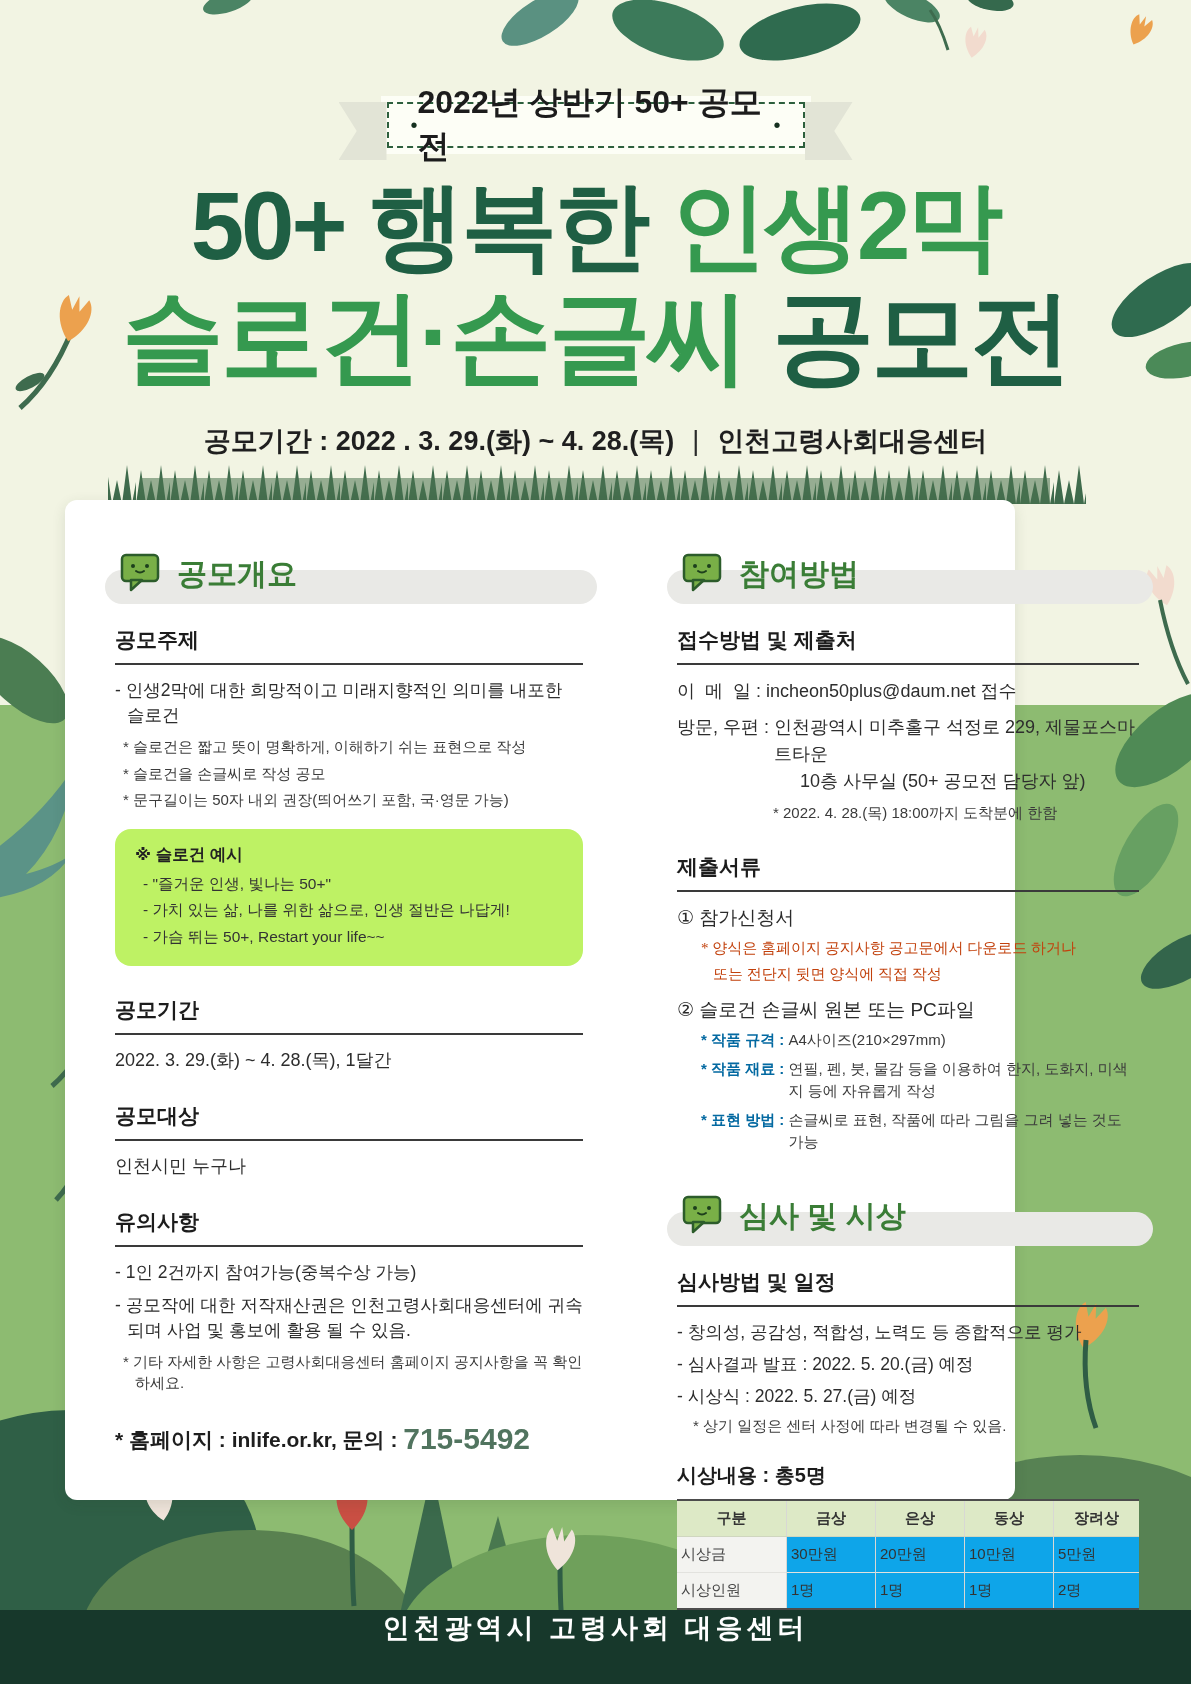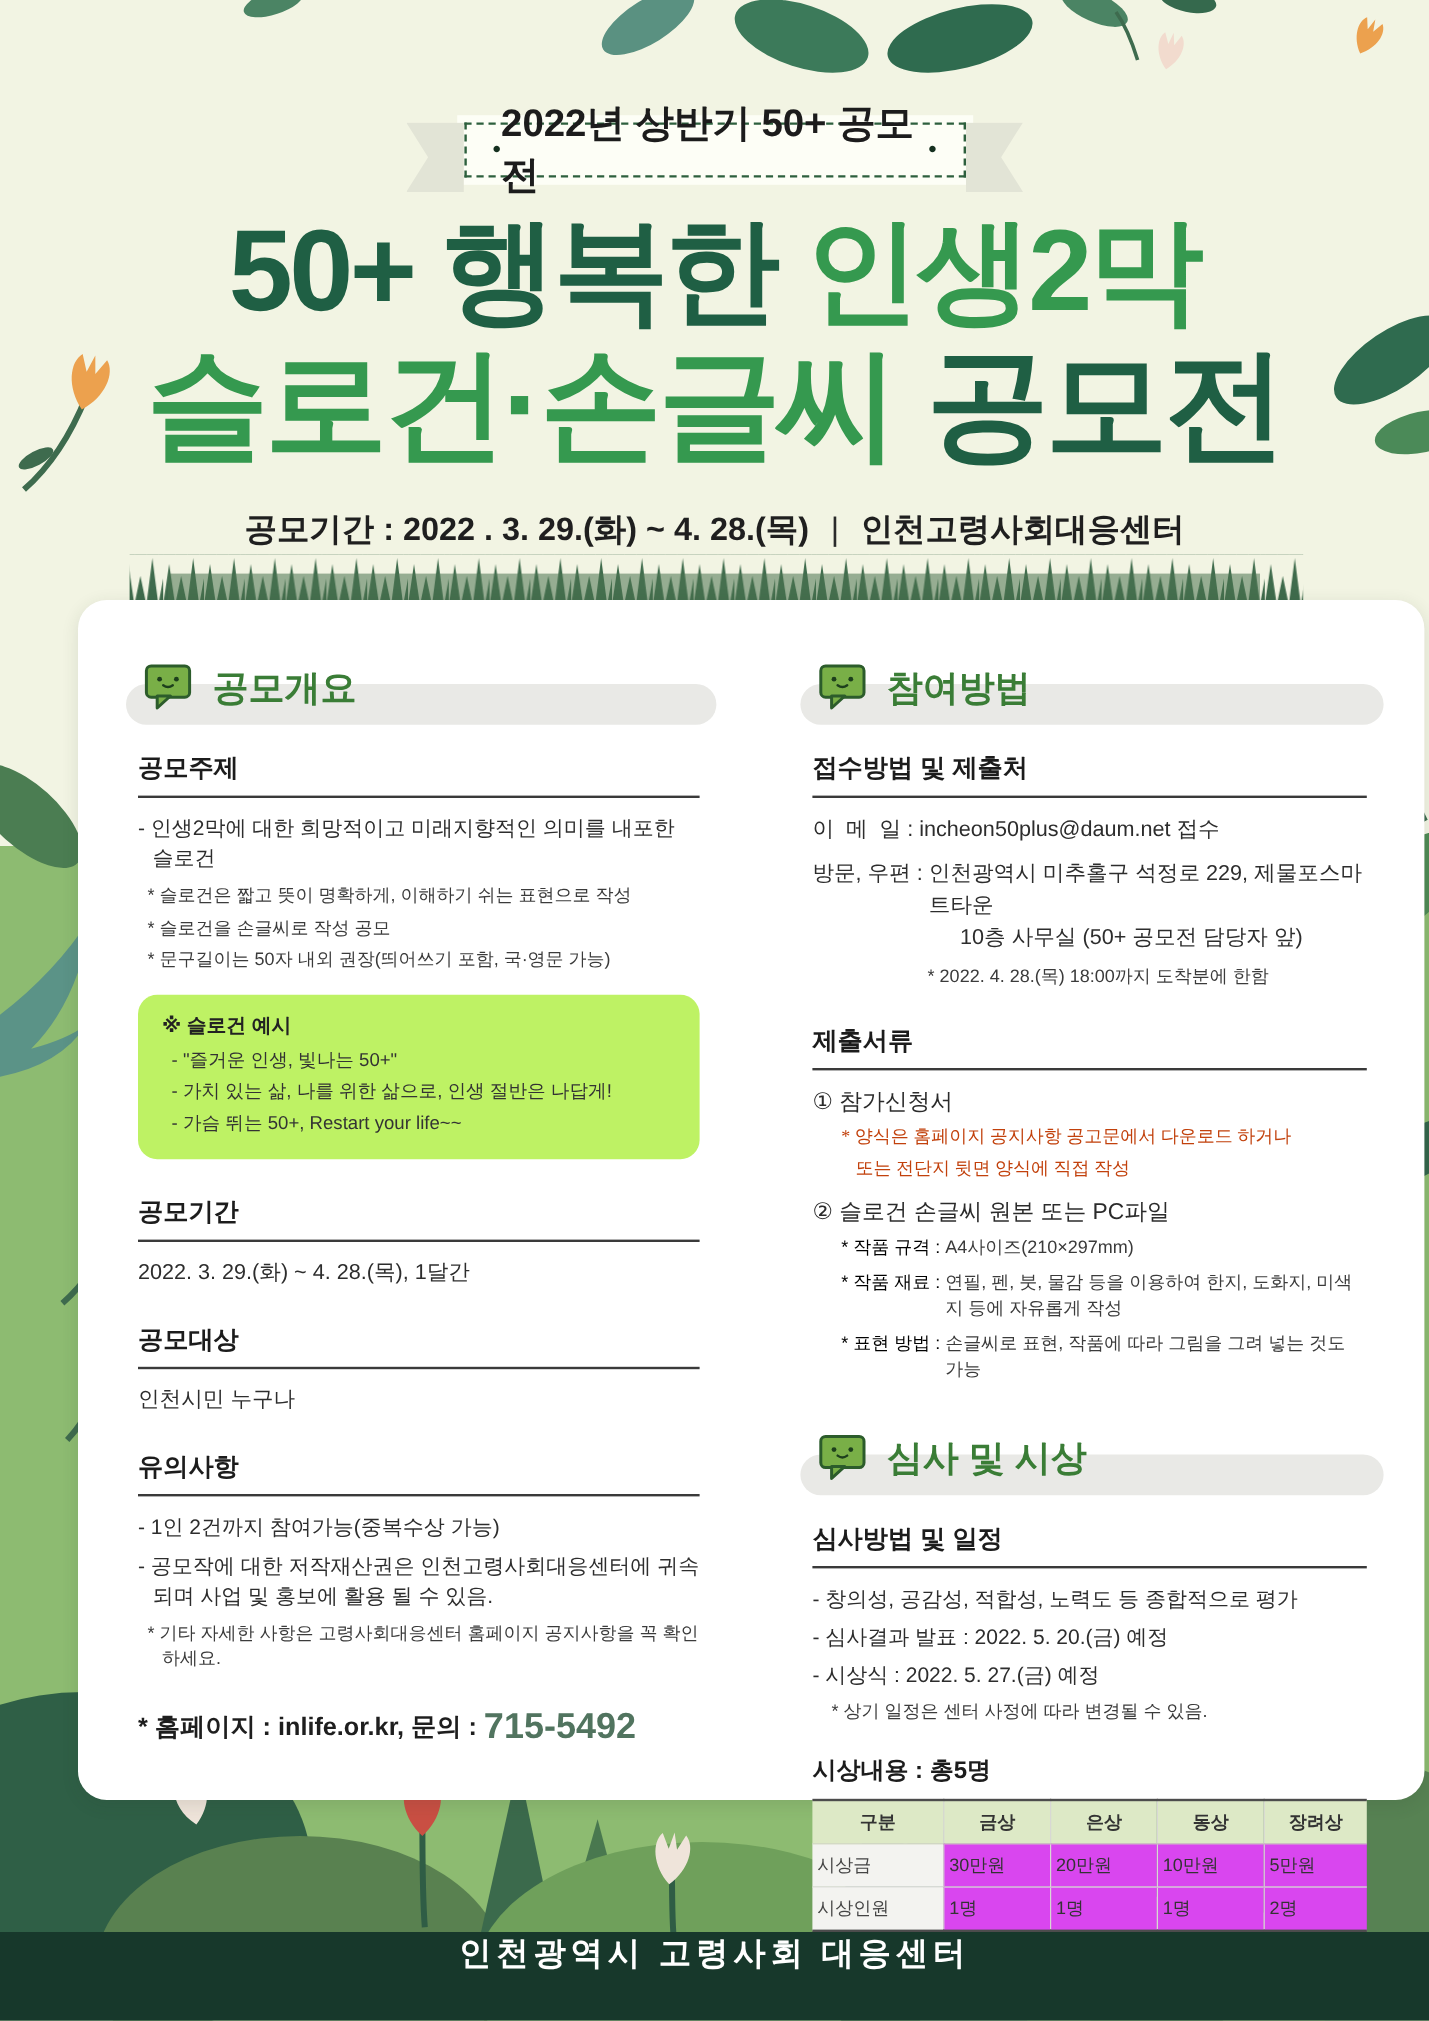--- a/index.html
+++ b/index.html
@@ -20,21 +20,21 @@
 
   .main-title{position:absolute;left:0;width:100%;text-align:center;font-weight:bold;z-index:2;line-height:1;letter-spacing:-3px;}
   #title-line1{top:178px;font-size:96px;}
   #title-line2{top:286px;font-size:102px;}
   .t-dark{color:#1f5f44;}
   .t-bright{color:#35994f;}
   .subtitle{position:absolute;top:423px;left:0;width:100%;text-align:center;font-size:27px;font-weight:bold;color:#1f1f1f;z-index:2;}
   .subtitle .bar{margin:0 18px;font-weight:normal;color:#2a2a2a;}
 
   
-  #card{position:absolute;left:65px;top:500px;width:1122px;height:1000px;background:#ffffff;border-radius:24px;z-index:2;box-shadow:0 4px 14px rgba(40,60,40,.12);}
+  #card{position:absolute;left:65px;top:500px;width:950px;height:1000px;background:#ffffff;border-radius:12px;z-index:2;box-shadow:0 4px 14px rgba(40,60,40,.12);}
   .col{position:absolute;top:48px;}
   #col-left{left:50px;width:468px;}
   #col-right{left:612px;width:462px;}
 
   
   .sec-header{position:relative;height:58px;margin-bottom:20px;}
   .sec-pill{position:absolute;left:-10px;right:-14px;top:22px;height:34px;background:#e9e9e6;border-radius:17px;}
   .bubble-icon{position:absolute;left:4px;top:4px;}
   .sec-title{position:relative;margin:0 0 0 62px;font-size:30px;font-weight:bold;color:#3a7d36;line-height:52px;}
 
@@ -56,32 +56,32 @@
   .sub-row{display:flex;font-size:18px;color:#2d2d2d;margin:9px 0;line-height:1.5;}
   .sub-row .lab{white-space:pre;flex:0 0 auto;}
   .addr-line2{padding-left:26px;}
   .deadline-note{font-size:15px;color:#3b3b3b;margin:4px 0 0 96px;}
 
   .doc-item{font-size:19px;color:#2b2b2b;margin:12px 0 6px 0;}
   .doc-note{font-size:15px;color:#c2410c;margin:3px 0;line-height:1.5;font-family:Liberation Serif, serif;}
   .doc-note.n1{padding-left:24px;}
   .doc-note.n2{padding-left:36px;}
   .spec-row{display:flex;font-size:15px;color:#3b3b3b;margin:6px 0;line-height:1.5;padding-left:24px;}
-  .spec-row .lab{font-weight:normal;white-space:pre;flex:0 0 auto;color:#000000;}
+  .spec-row .lab{font-weight:bold;white-space:pre;flex:0 0 auto;color:#0369a1;}
 
   .judge-note{font-size:15px;color:#3b3b3b;margin:5px 0 0 16px;}
   .awards-h{font-size:20px;font-weight:bold;color:#1c1c1c;margin:26px 0 10px 0;}
 
   table.awards{width:100%;border-collapse:collapse;border-top:2.5px solid #4c4c4c;border-bottom:2.5px solid #4c4c4c;}
   table.awards th,table.awards td{font-size:15px;padding:8px 4px;border-left:1px solid #d8d8d4;}
   table.awards th:first-child,table.awards td:first-child{border-left:none;}
   table.awards thead th{background:#dde9c6;color:#333;font-weight:bold;border-bottom:1px solid #cfd6bf;}
   table.awards tbody tr + tr td{border-top:1px solid #e2e2de;}
   table.awards td.rowlab{background:#f3f3f0;color:#444;}
-  table.awards td{color:#333;background:#d946ef;}
+  table.awards td{color:#333;background:#0ea5e9;}
 
   
   #footer{position:absolute;left:0;right:0;bottom:0;height:74px;background:#17382b;z-index:3;display:flex;align-items:flex-start;justify-content:center;}
   #footer .ft{color:#ffffff;font-size:27px;font-weight:bold;letter-spacing:4px;}
 </style>
 </head>
 <body>
 
 <div id="page">
 

